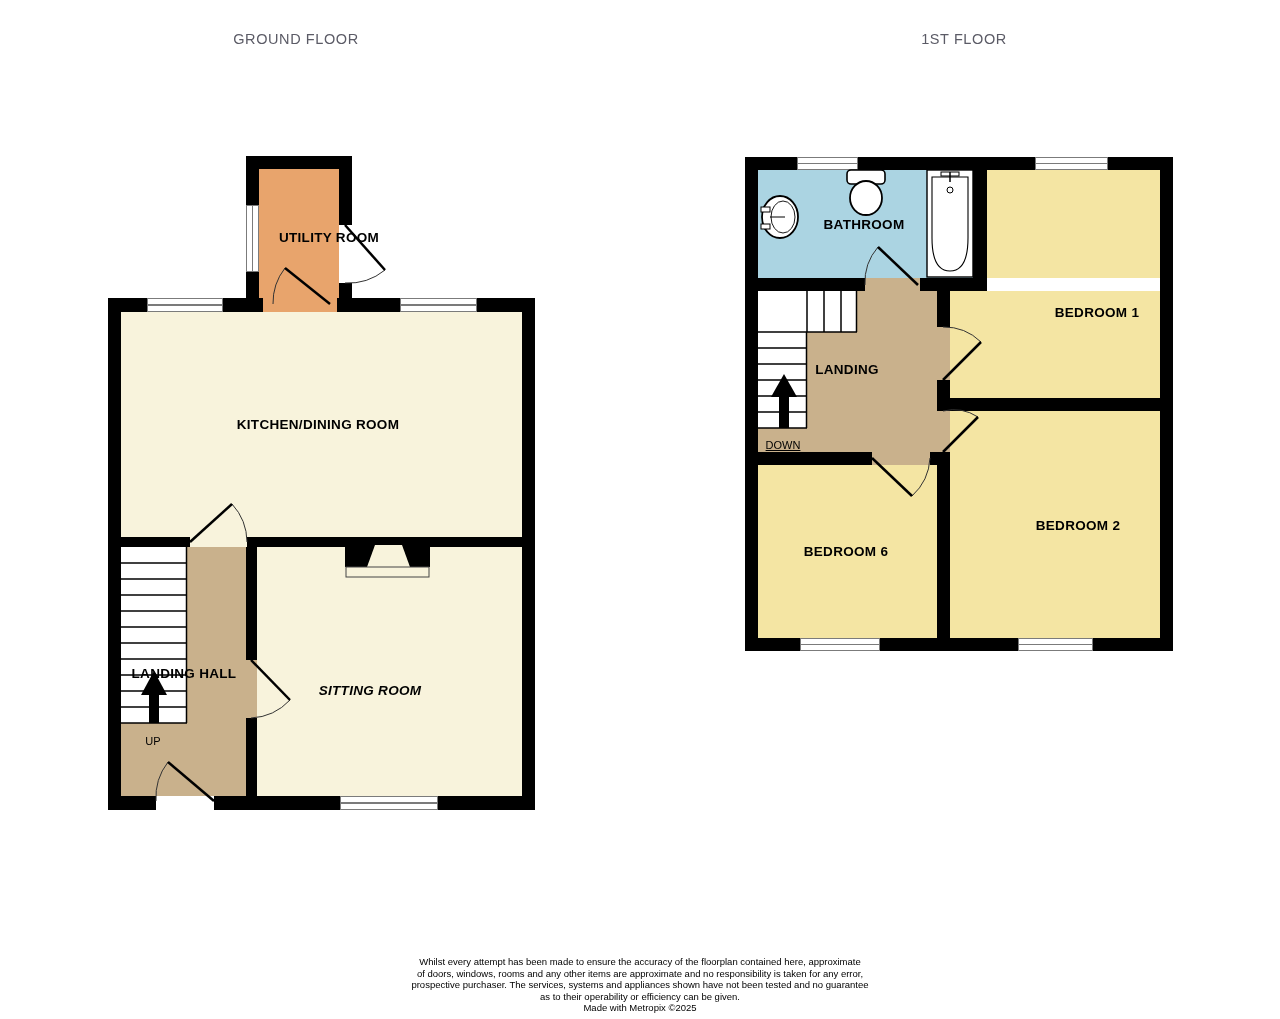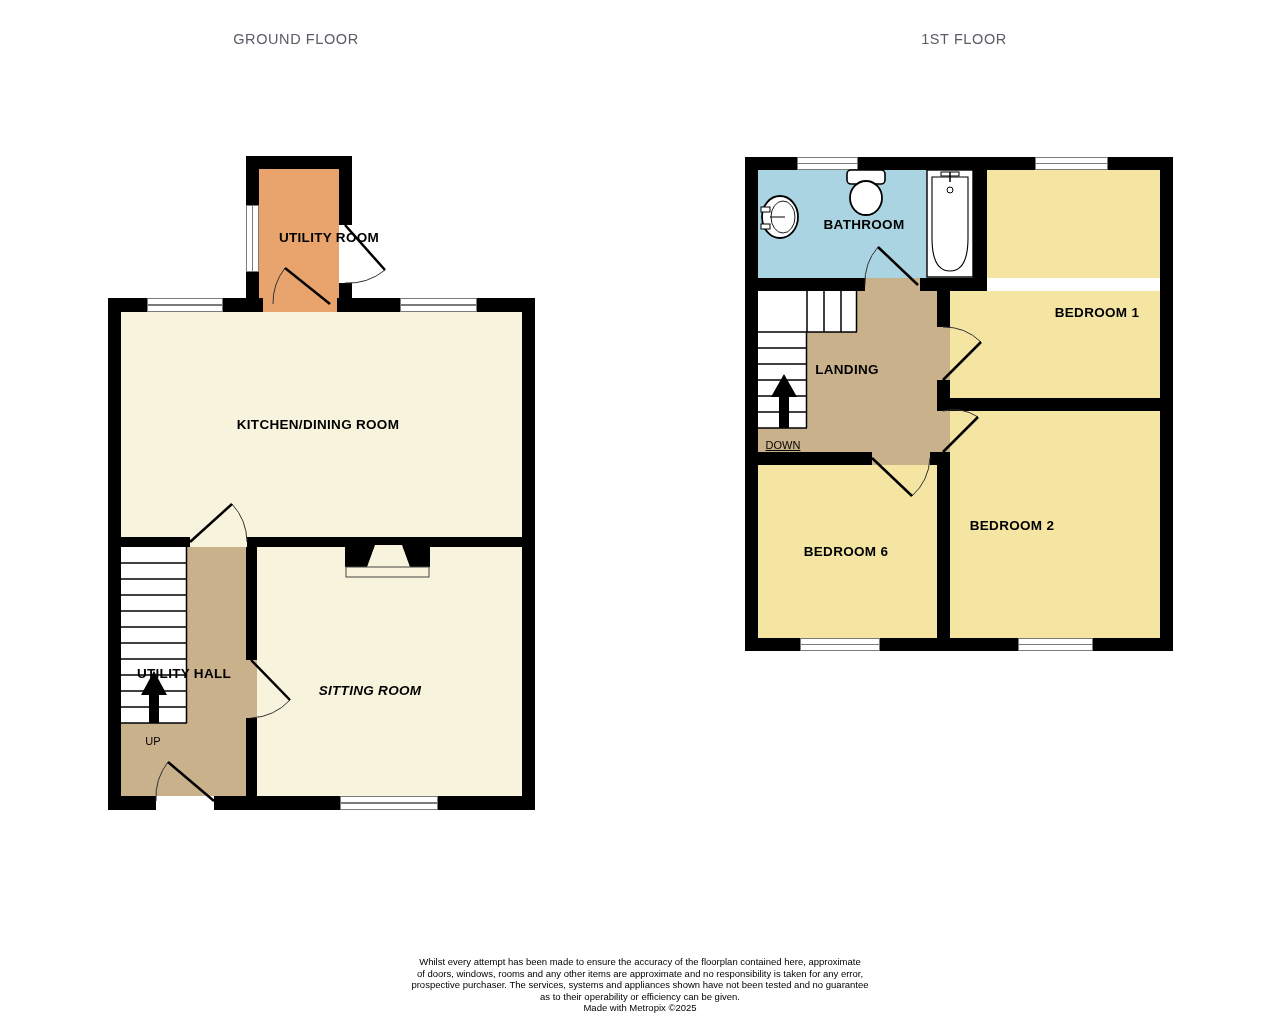--- a/index.html
+++ b/index.html
@@ -200,28 +200,28 @@
         <path d="M932,177 L968,177 L968,238 Q968,271 950,271 Q932,271 932,238 Z" fill="#fff" stroke="#000" stroke-width="1.1"></path>
         <rect x="941" y="172" width="18" height="4" fill="#fff" stroke="#000" stroke-width="1"></rect>
         <line x1="950" y1="172" x2="950" y2="182" stroke="#000" stroke-width="1.5"></line>
         <circle cx="950" cy="190" r="3" fill="none" stroke="#000" stroke-width="1"></circle>
       </g>
     </g>
   </svg>
 
   <div class="lbl" style="left:301px;top:237px;margin-left:28px;">UTILITY ROOM</div>
   <div class="lbl" style="left:318px;top:424px;">KITCHEN/DINING ROOM</div>
-  <div class="lbl" style="left:184px;top:673px;">UTILITY HALL</div>
+  <div class="lbl" style="left:184px;top:673px;">LANDING HALL</div>
   <div class="lbl" style="left:370px;top:690px;font-style:italic;">SITTING ROOM</div>
   <div class="sm" style="left:153px;top:741px;">UP</div>
 
   <div class="lbl" style="left:864px;top:224px;">BATHROOM</div>
   <div class="lbl" style="left:1073px;top:312px;margin-left:24px;">BEDROOM 1</div>
   <div class="lbl" style="left:847px;top:369px;">LANDING</div>
-  <div class="lbl" style="left:1012px;top:525px;text-align:right;">BEDROOM 2</div>
+  <div class="lbl" style="left:1078px;top:525px;text-align:right;">BEDROOM 2</div>
   <div class="lbl" style="left:846px;top:551px;">BEDROOM 6</div>
   <div class="sm" style="left:783px;top:445px;text-decoration:underline;">DOWN</div>
 
   <div class="disc">
     <div>Whilst every attempt has been made to ensure the accuracy of the floorplan contained here, approximate</div>
     <div>of doors, windows, rooms and any other items are approximate and no responsibility is taken for any error,</div>
     <div>prospective purchaser. The services, systems and appliances shown have not been tested and no guarantee</div>
     <div>as to their operability or efficiency can be given.</div>
     <div>Made with Metropix ©2025</div>
   </div>

